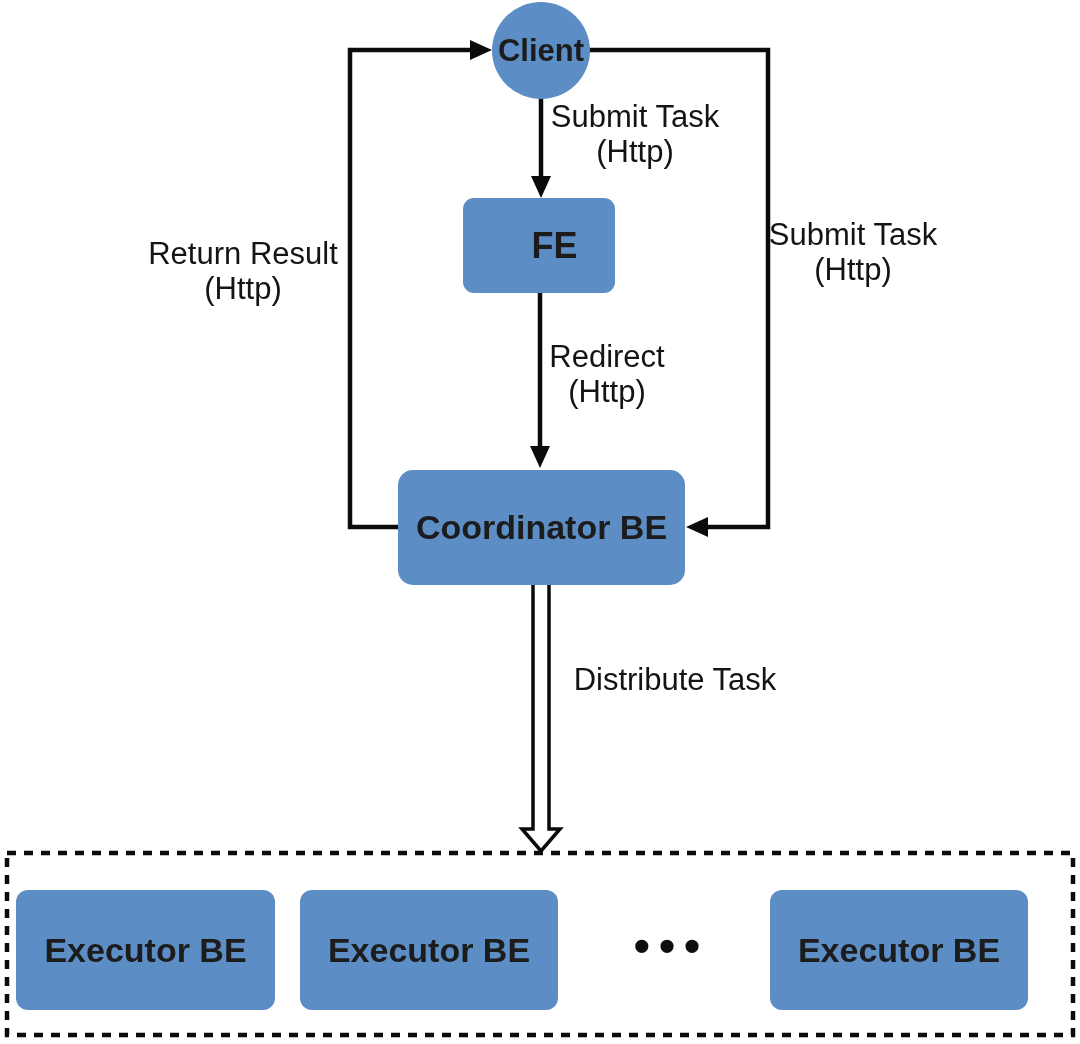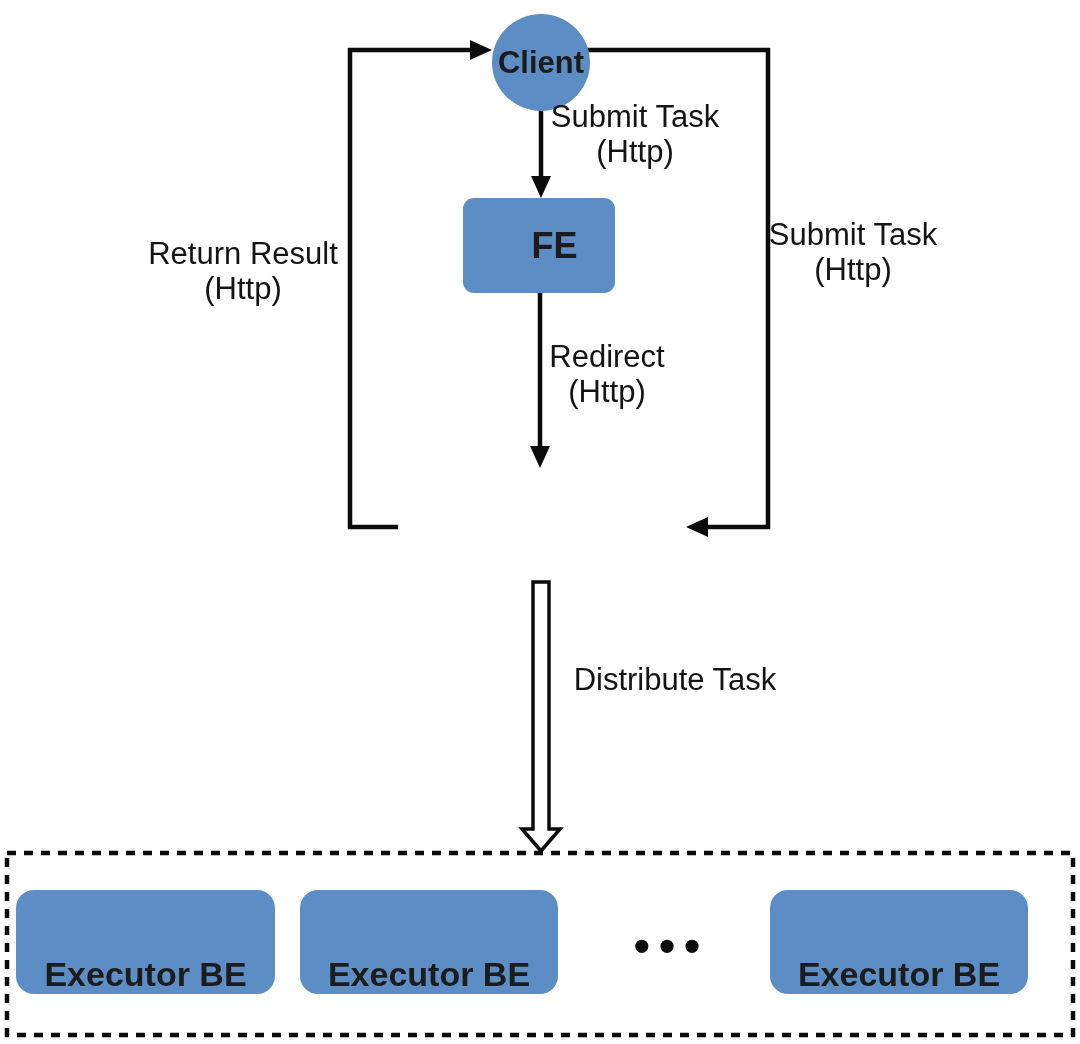--- a/index.html
+++ b/index.html
@@ -25,35 +25,35 @@
 
   .node{
     position:absolute;z-index:2;
     background:var(--node-fill);
     color:var(--node-text);
     display:flex;align-items:center;justify-content:center;
     font-weight:bold;
     text-align:center;
   }
   .client{
-    left:492px;top:14px;width:98px;height:97px;
+    left:492px;top:2px;width:98px;height:97px;
     border-radius:50%;
     font-size:31px;
   }
   .fe{
     left:463px;top:198px;width:152px;height:95px;
     border-radius:11px;font-size:36px;padding-left:31px;
   }
   .coordinator{
     left:398px;top:470px;width:287px;height:115px;
     border-radius:15px;font-size:34px;
   }
   .executor{
-    top:890px;height:104px;width:258px;
-    border-radius:18px;font-size:34px;align-items:flex-end;
+    top:890px;height:120px;width:258px;
+    border-radius:12px;font-size:34px;
   }
   .executor.e1{left:16px;width:259px;}
   .executor.e2{left:300px;}
   .executor.e3{left:770px;}
 
   .ellipsis{
     position:absolute;z-index:2;
     left:612px;top:890px;width:110px;height:112px;
     display:flex;align-items:center;justify-content:center;
     font-size:46px;font-weight:bold;color:#0d0d0d;
@@ -100,20 +100,23 @@
   </svg>
 
   <div class="node client">
     <span>Client</span>
   </div>
 
   <div class="node fe">
     <span>FE</span>
   </div>
 
+  <div class="node coordinator">
+    <span>Coordinator BE</span>
+  </div>
 
   <div class="node executor e1">
     <span>Executor BE</span>
   </div>
 
   <div class="node executor e2">
     <span>Executor BE</span>
   </div>
 
   <div class="ellipsis">•••</div>

